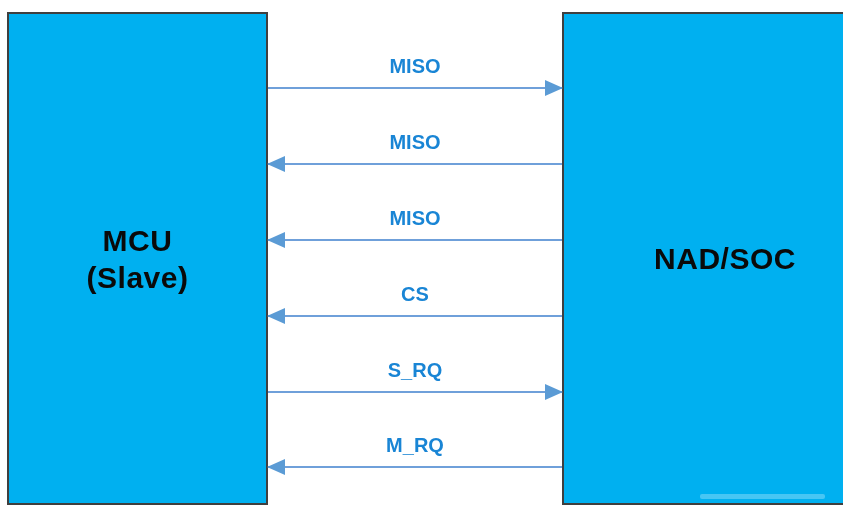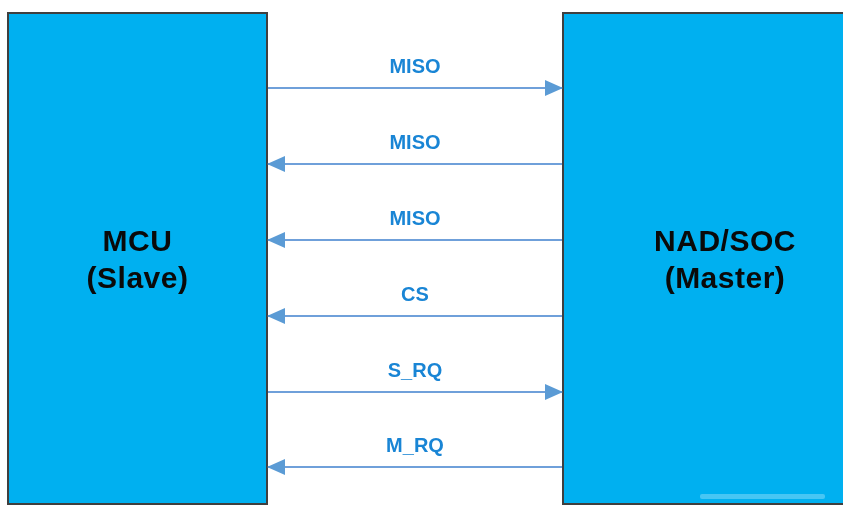--- a/index.html
+++ b/index.html
@@ -93,21 +93,20 @@
 
 <div class="canvas">
 
   <div class="node-box left">
     <div class="node-title">MCU</div>
     <div class="node-subtitle">(Slave)</div>
   </div>
 
   <div class="node-box right">
     <div class="node-title">NAD/SOC</div>
-    <div class="node-subtitle">(Master)</div>
   </div>
 
   <div class="signal-row dir-right" style="top:88px">
     <div class="signal-label">MISO</div>
     <div class="wire"></div>
     <div class="arrowhead"></div>
   </div>
 
   <div class="signal-row dir-left" style="top:164px">
     <div class="signal-label">MISO</div>

